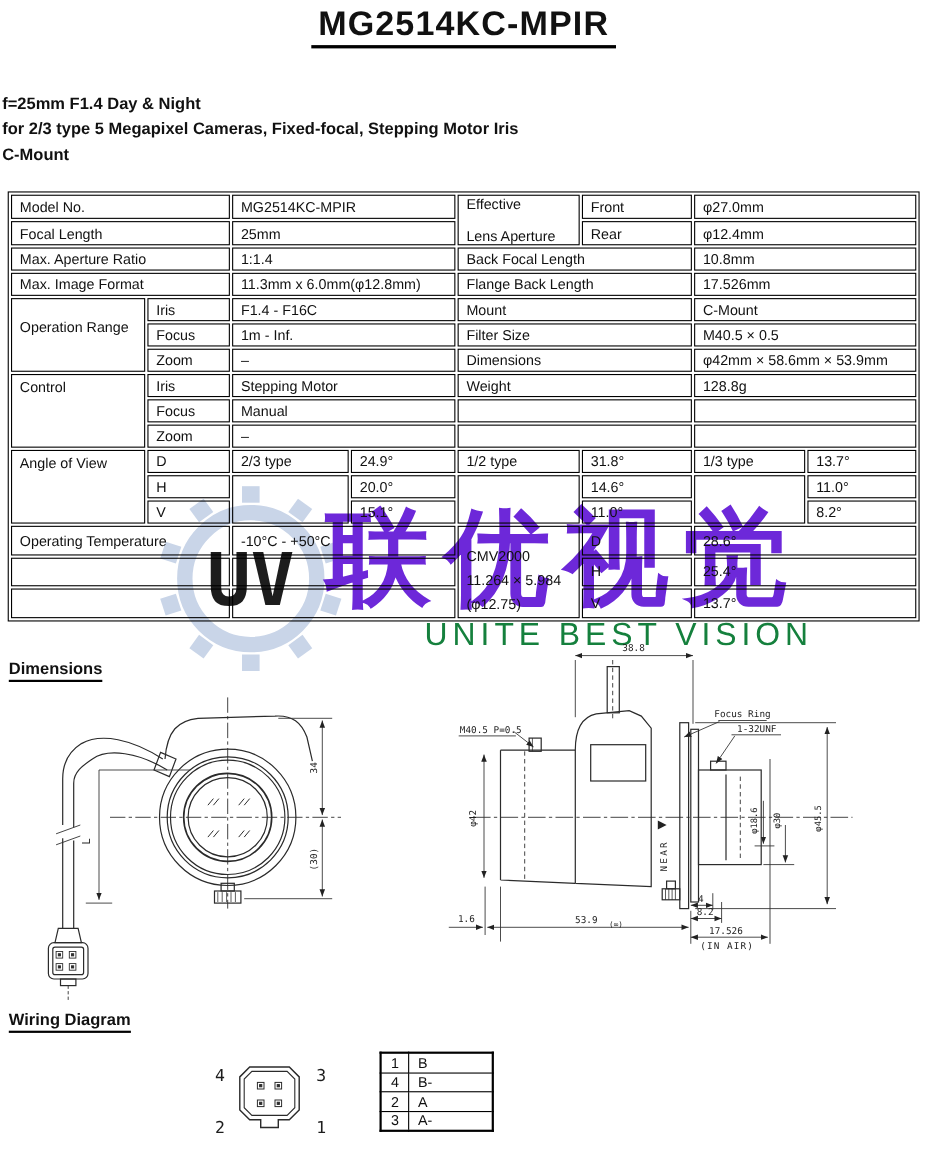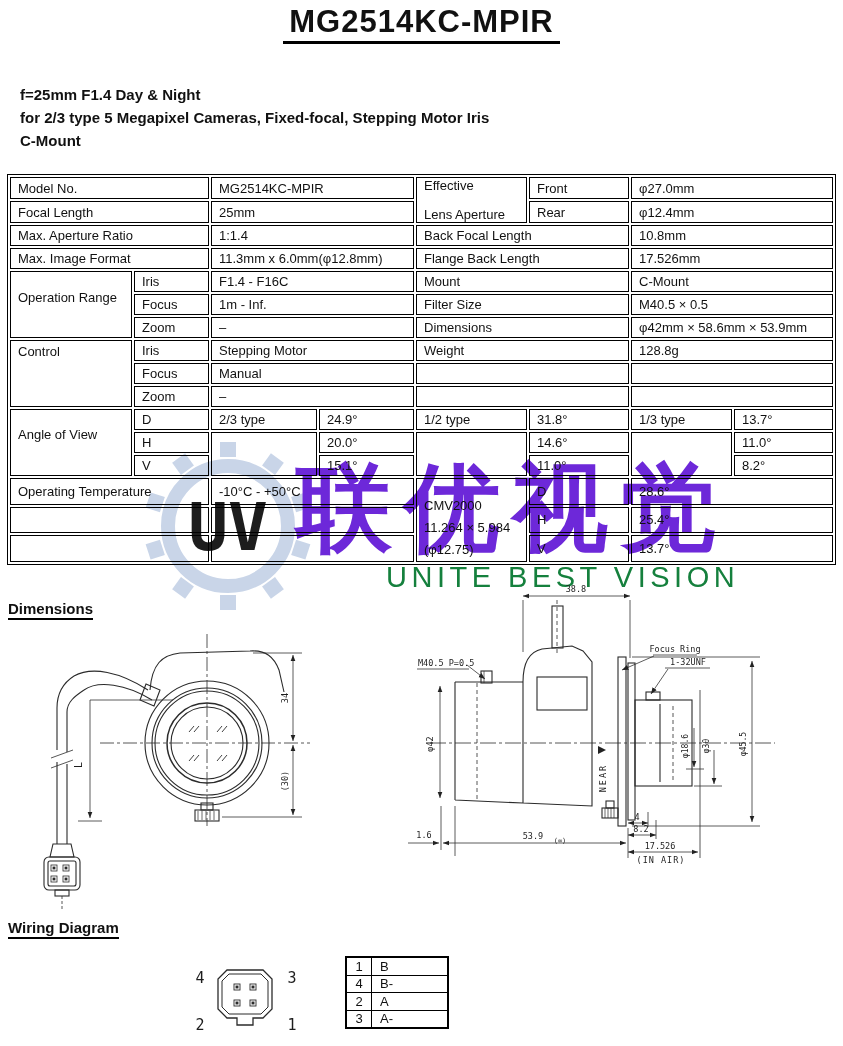--- a/index.html
+++ b/index.html
@@ -3,21 +3,21 @@
 <meta charset="utf-8">
 <style>
   html,body{margin:0;padding:0;background:#fff;}
   .page{position:relative;width:843px;height:1046px;background:#fff;overflow:hidden;
         font-family:"Liberation Sans","DejaVu Sans",sans-serif;color:#111;}
   
   .title-wrap{position:absolute;top:4px;left:0;width:100%;text-align:center;z-index:2;}
   .title{display:inline-block;font-size:31px;font-weight:bold;letter-spacing:1px;
          border-bottom:3px solid #000;padding:0 6px 1px 6px;}
   
-  .desc{position:absolute;left:20px;top:83px;z-index:2;}
+  .desc{position:absolute;left:2px;top:83px;z-index:2;}
   .desc div{font-size:15px;font-weight:bold;line-height:23px;white-space:nowrap;}
   
   .wm{position:absolute;z-index:0;}
   .wm-cjk{left:296px;top:452px;font-size:96px;font-weight:bold;color:#6d28d9;
           letter-spacing:12px;line-height:112px;white-space:nowrap;}
   .wm-latin{left:386px;top:561px;font-size:29px;color:#15803d;letter-spacing:4.5px;white-space:nowrap;}
   .wm-logo{left:140px;top:440px;width:176px;height:172px;}
   
   .spec-wrap{position:absolute;left:7px;top:174px;z-index:1;border:1.5px solid #000;}
   table.spec{border-collapse:separate;border-spacing:2px;table-layout:fixed;background:transparent;}
@@ -148,21 +148,21 @@
       <td colspan="2"></td>
       <td colspan="2"></td>
     </tr>
     <tr>
       <td>Zoom</td>
       <td colspan="2">–</td>
       <td colspan="2"></td>
       <td colspan="2"></td>
     </tr>
     <tr>
-      <td rowspan="3" style="vertical-align:top;padding-top:17px;margin-top:27px;">Angle of View</td>
+      <td rowspan="3" style="vertical-align:top;padding-top:3px;margin-top:27px;">Angle of View</td>
       <td>D</td>
       <td>2/3 type</td>
       <td>24.9°</td>
       <td>1/2 type</td>
       <td>31.8°</td>
       <td>1/3 type</td>
       <td>13.7°</td>
     </tr>
     <tr>
       <td>H</td>

